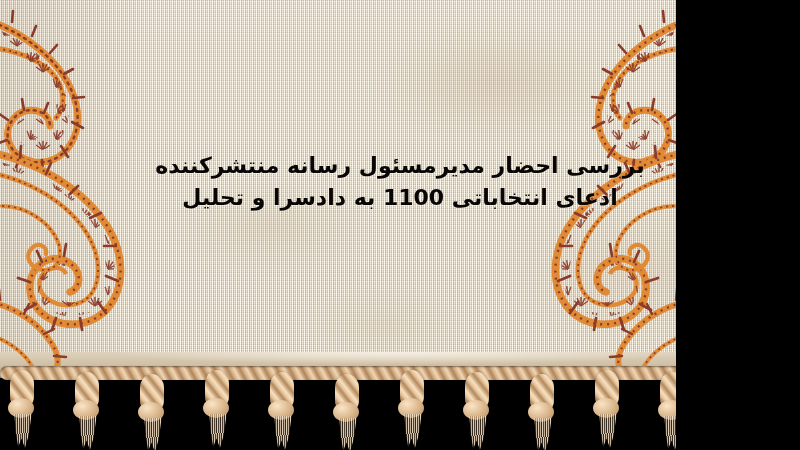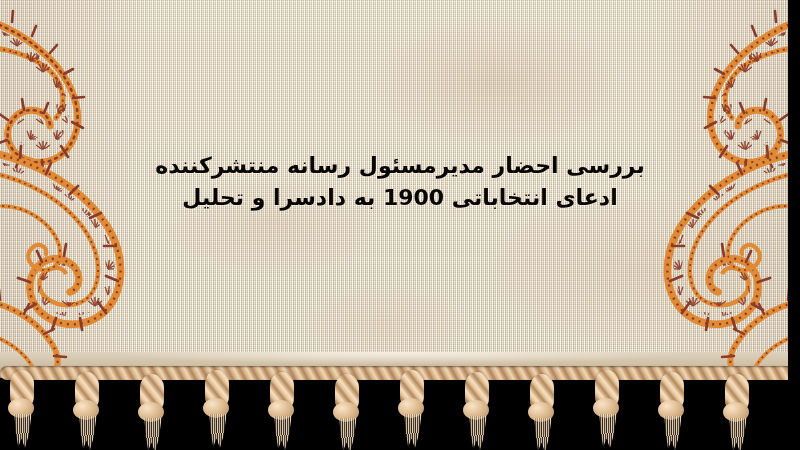--- a/index.html
+++ b/index.html
@@ -1,18 +1,18 @@
 <!DOCTYPE html>
 <html><head>
 <meta charset="utf-8">
 <style>
   html,body{margin:0;padding:0;background:#000;}
   body{width:800px;height:450px;overflow:hidden;font-family:"DejaVu Sans",sans-serif;}
 
-  #stage{position:relative;width:788px;height:450px;overflow:hidden;background:#000;}
+  #stage{position:relative;width:676px;height:450px;overflow:hidden;background:#000;}
 
   
   .fabric{
     position:absolute;left:0;top:0;width:800px;height:378px;
     background-color:#e3d8c5;
     background-image:
       
       radial-gradient(ellipse 180px 90px at 62% 22%, rgba(196,176,146,.30), rgba(196,176,146,0) 70%),
       radial-gradient(ellipse 150px 70px at 34% 60%, rgba(198,180,150,.22), rgba(198,180,150,0) 70%),
       radial-gradient(ellipse 220px 110px at 80% 72%, rgba(190,170,140,.20), rgba(190,170,140,0) 72%),
@@ -263,21 +263,21 @@
         <path d="M2,330 C34,330 62,346 74,366" fill="none" stroke="#8b3a2a" stroke-width="1.6" stroke-dasharray="2 4"></path>
         <path d="M4,262 C16,256 22,244 18,232 C26,244 24,260 10,268 Z" fill="#e08a35" opacity=".9"></path>
         <path d="M2,108 C14,102 20,90 16,78 C24,90 22,106 8,114 Z" fill="#e08a35" opacity=".85"></path>
         <path d="M6,352 C18,346 24,334 20,322 C28,334 26,350 12,358 Z" fill="#d9803a" opacity=".8"></path>
       </g>
     </svg>
   </div>
 
   <div class="title">
     <span class="ln">بررسی احضار مدیرمسئول رسانه منتشرکننده</span>
-    <span class="ln">ادعای انتخاباتی 1900 به دادسرا و تحلیل</span>
+    <span class="ln">ادعای انتخاباتی 1100 به دادسرا و تحلیل</span>
   </div>
 
   <div class="fringe">
     <div class="cord"></div>
     <div id="tassels">
         <div class="tassel" style="left: 6px; top: 10px;">
           <div class="knot"></div>
           <div class="knob"></div>
           <div class="brush"></div>
         </div>

